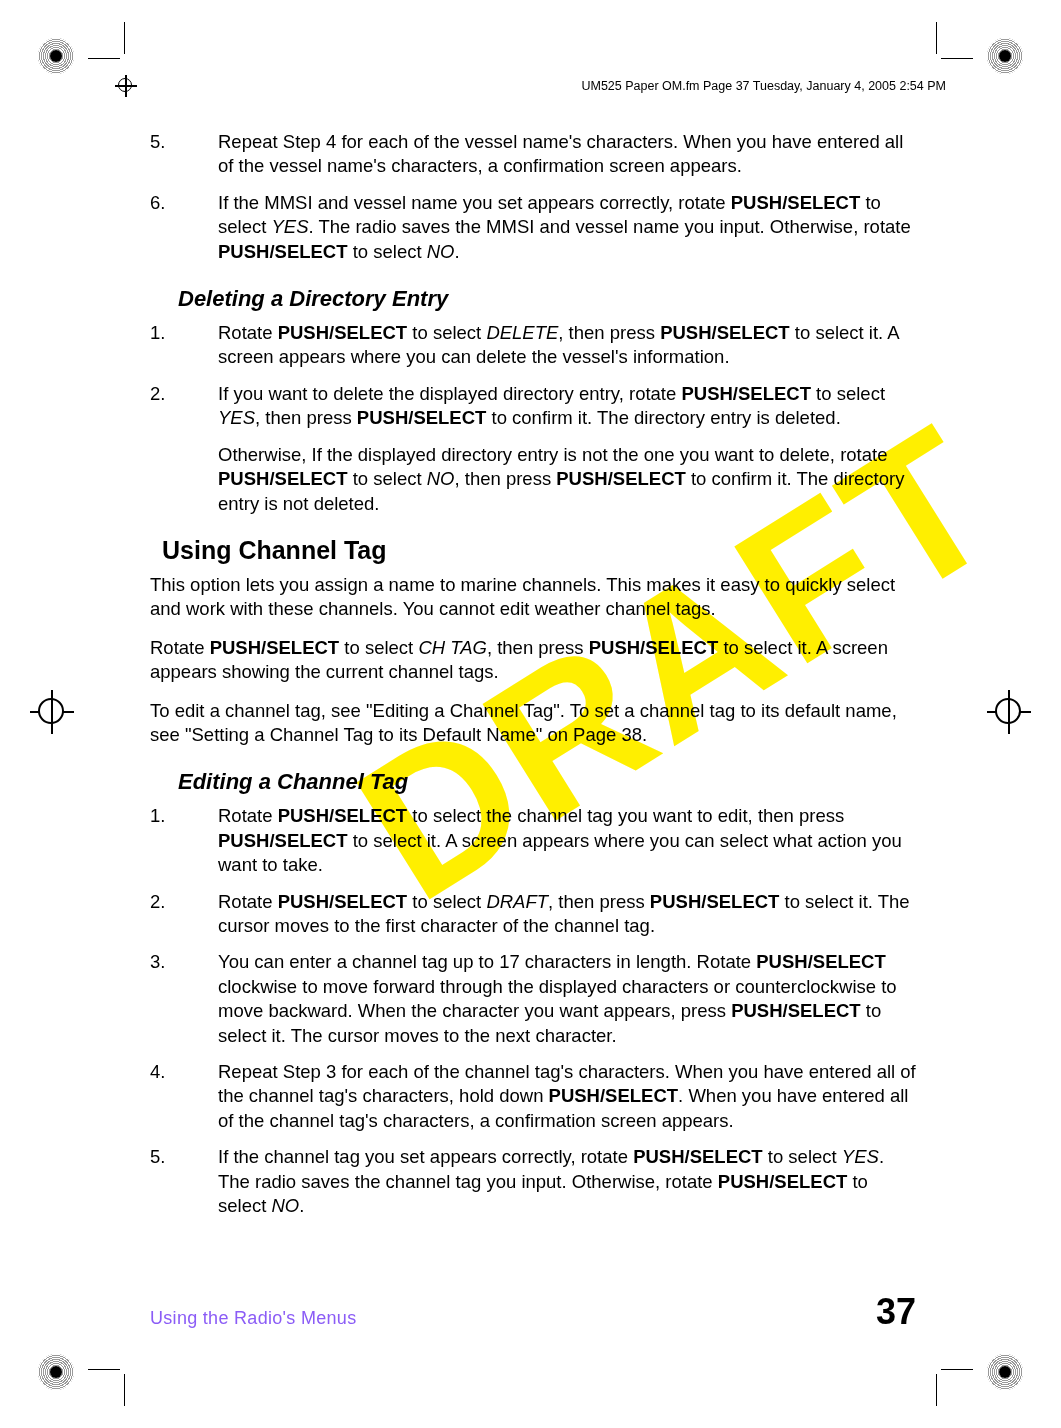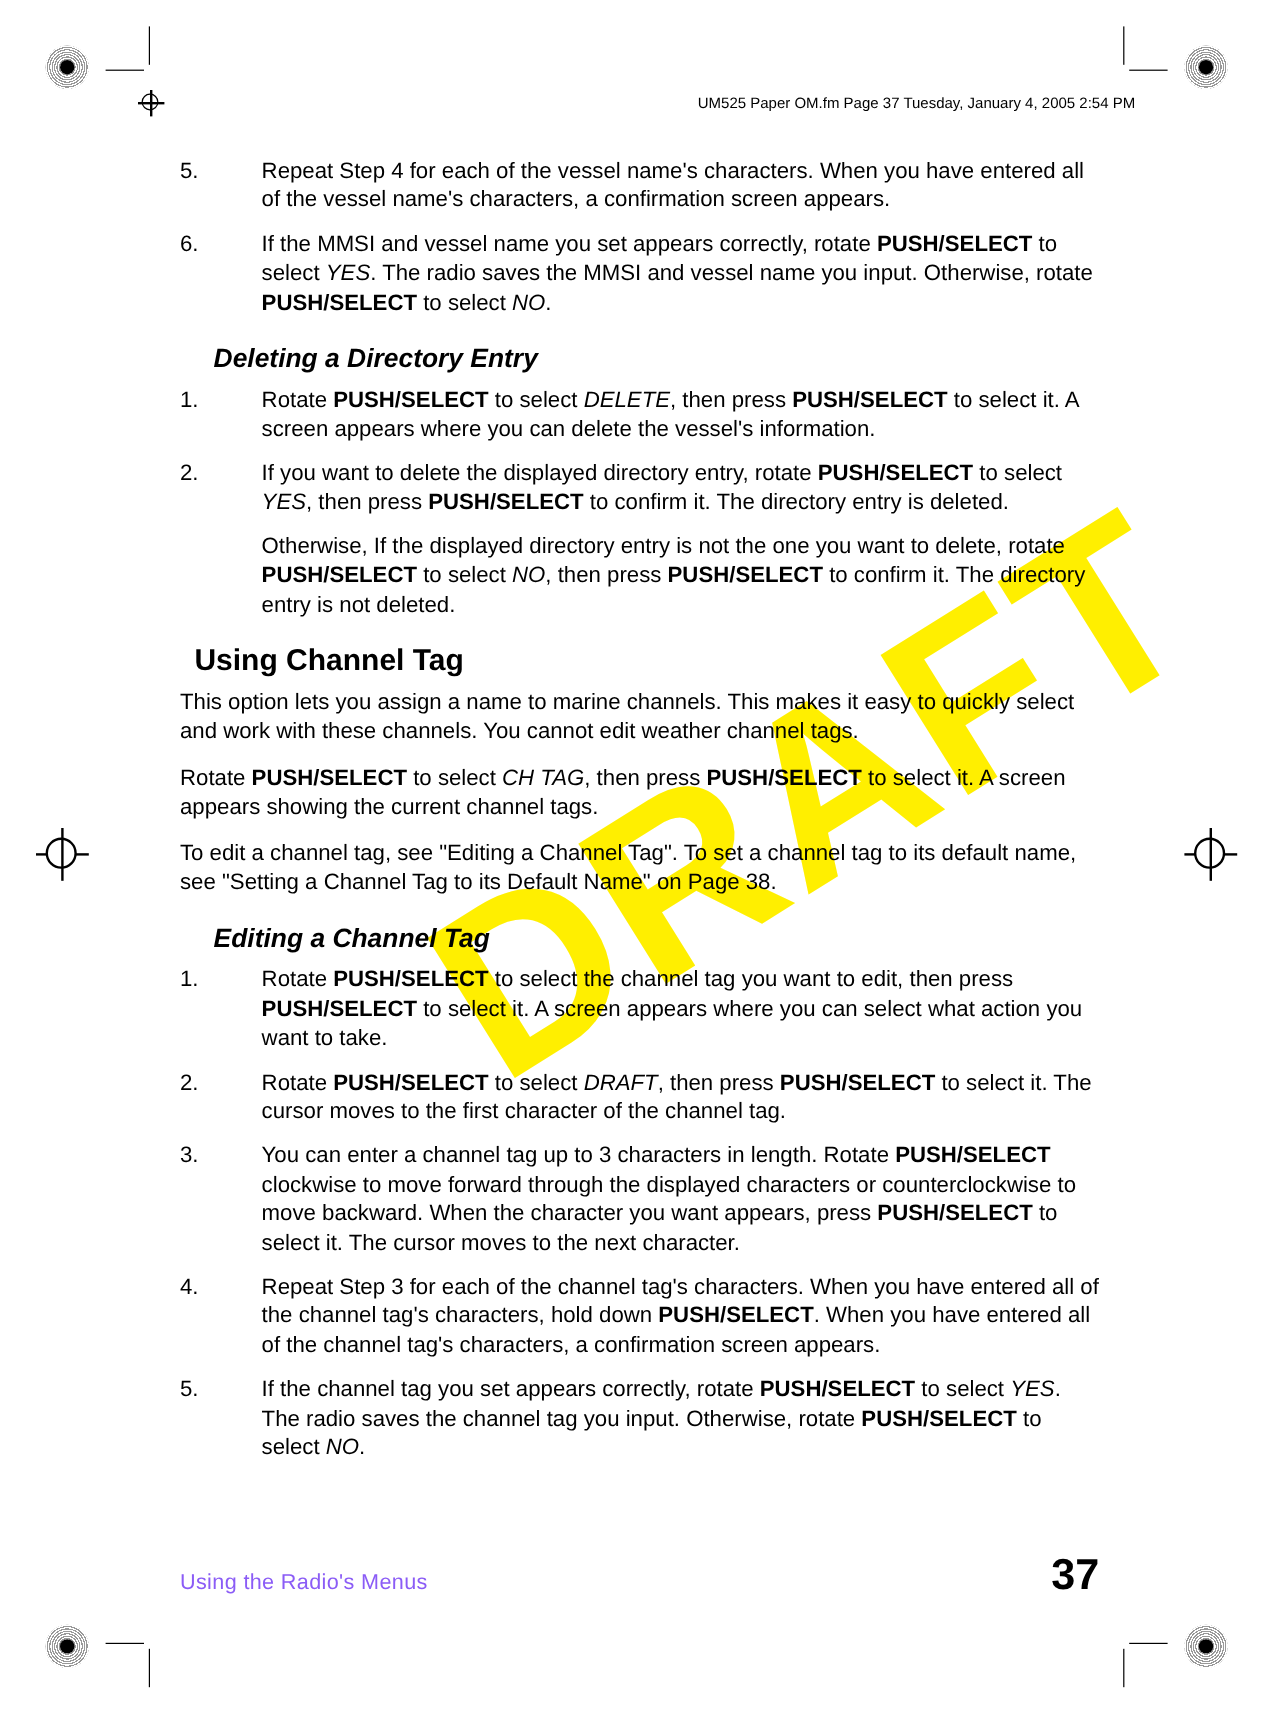--- a/index.html
+++ b/index.html
@@ -233,21 +233,21 @@
     <div class="ol-body"><span>Rotate </span><strong>PUSH/SELECT</strong><span> to select the channel tag you want to edit, then press </span><strong>PUSH/SELECT</strong><span> to select it. A screen appears where you can select what action you want to take.</span></div>
   </div>
 
   <div class="ol-item">
     <div class="ol-num">2.</div>
     <div class="ol-body"><span>Rotate </span><strong>PUSH/SELECT</strong><span> to select </span><em>DRAFT</em><span>, then press </span><strong>PUSH/SELECT</strong><span> to select it. The cursor moves to the first character of the channel tag.</span></div>
   </div>
 
   <div class="ol-item">
     <div class="ol-num">3.</div>
-    <div class="ol-body"><span>You can enter a channel tag up to 3 characters in length. Rotate </span><strong>PUSH/SELECT</strong><span> clockwise to move forward through the displayed characters or counterclockwise to move backward. When the character you want appears, press </span><strong>PUSH/SELECT</strong><span> to select it. The cursor moves to the next character.</span></div>
+    <div class="ol-body"><span>You can enter a channel tag up to 17 characters in length. Rotate </span><strong>PUSH/SELECT</strong><span> clockwise to move forward through the displayed characters or counterclockwise to move backward. When the character you want appears, press </span><strong>PUSH/SELECT</strong><span> to select it. The cursor moves to the next character.</span></div>
   </div>
 
   <div class="ol-item">
     <div class="ol-num">4.</div>
     <div class="ol-body"><span>Repeat Step 3 for each of the channel tag's characters. When you have entered all of the channel tag's characters, hold down </span><strong>PUSH/SELECT</strong><span>. When you have entered all of the channel tag's characters, a confirmation screen appears.</span></div>
   </div>
 
   <div class="ol-item">
     <div class="ol-num">5.</div>
     <div class="ol-body"><span>If the channel tag you set appears correctly, rotate </span><strong>PUSH/SELECT</strong><span> to select </span><em>YES</em><span>. The radio saves the channel tag you input. Otherwise, rotate </span><strong>PUSH/SELECT</strong><span> to select </span><em>NO</em><span>.</span></div>

